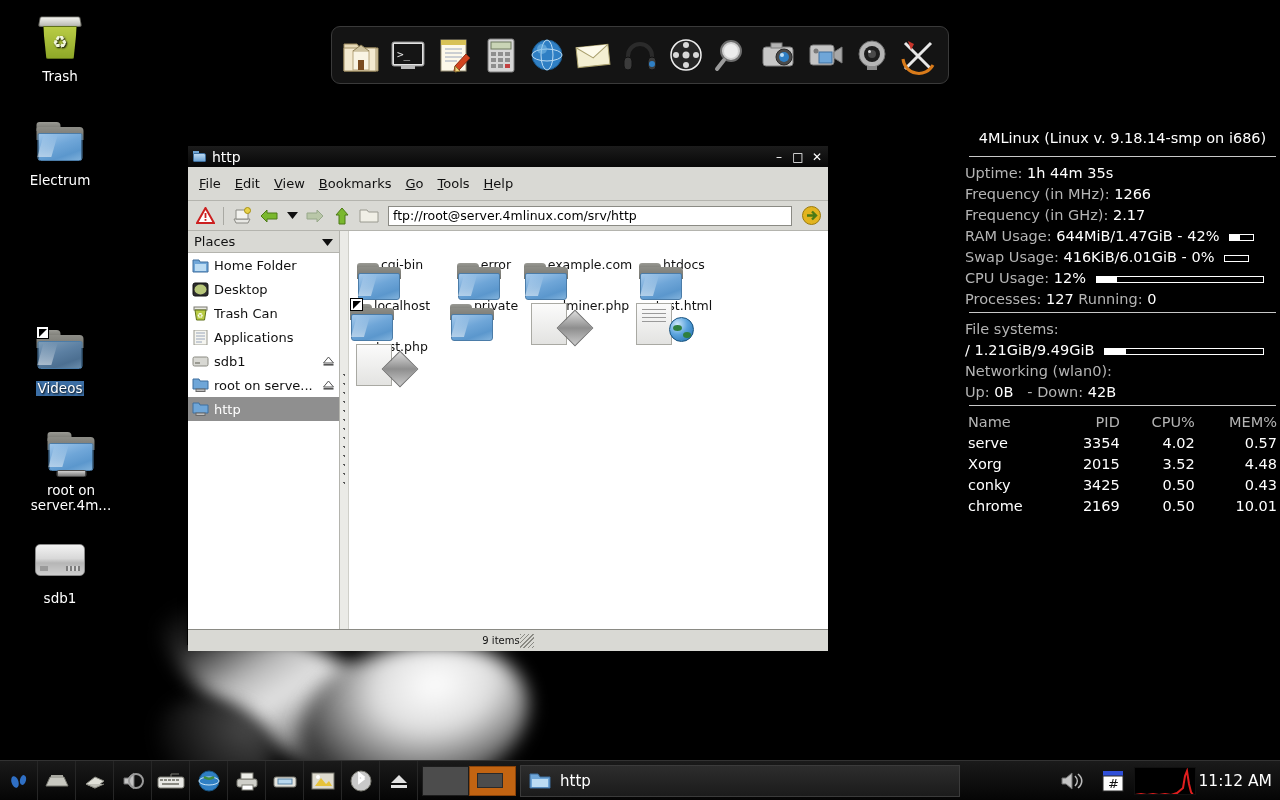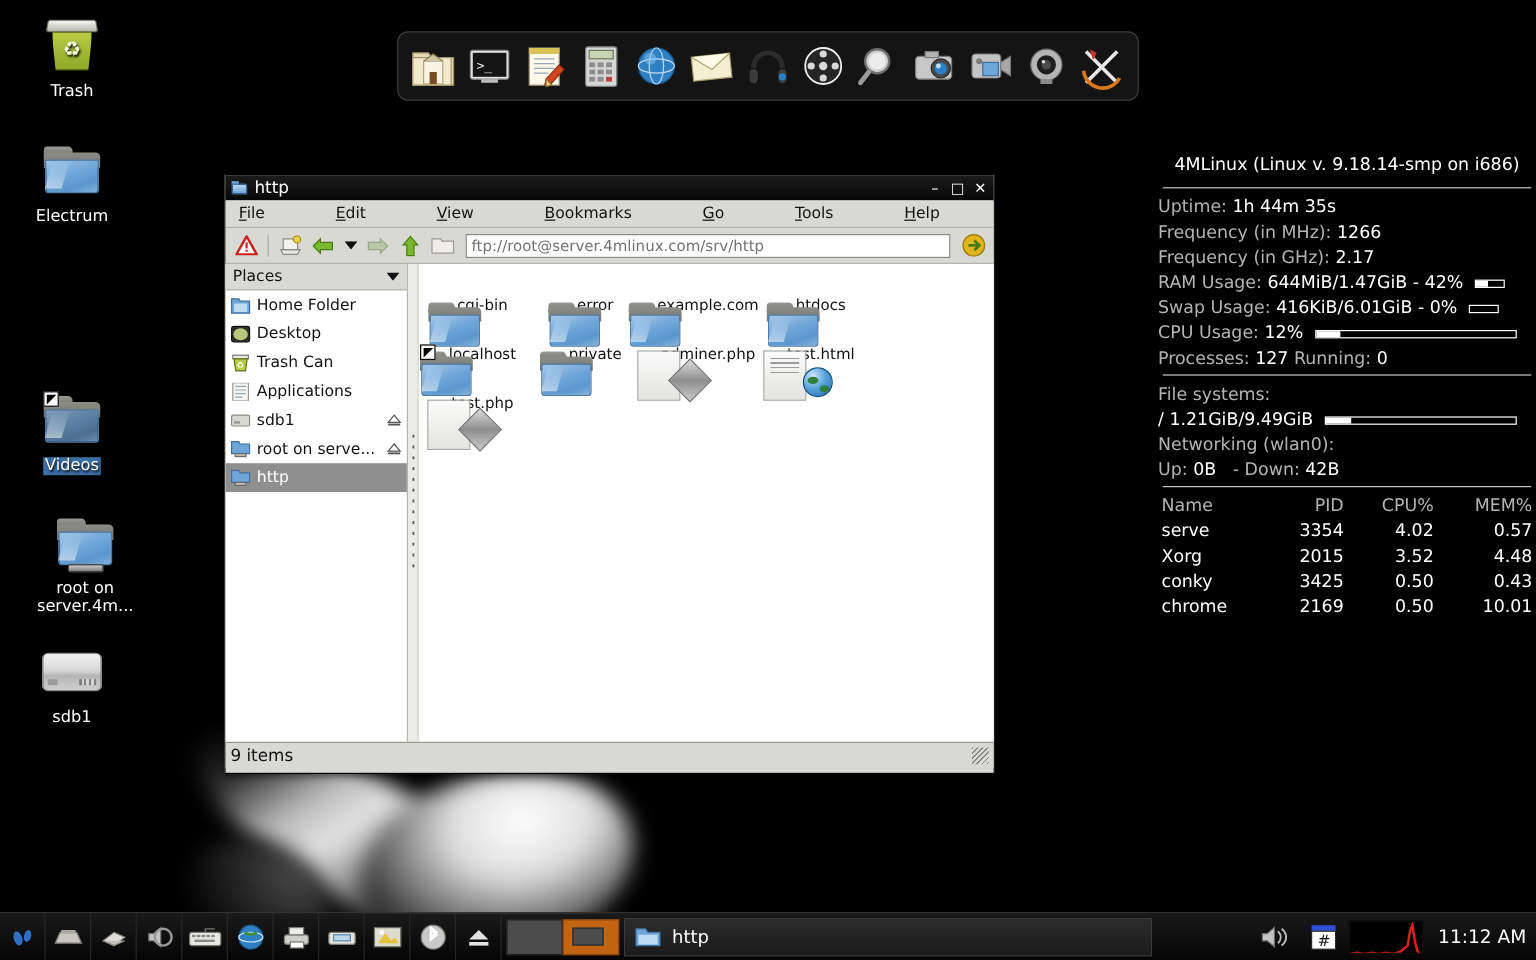--- a/index.html
+++ b/index.html
@@ -210,44 +210,44 @@
     background: linear-gradient(#bcd9f2,#6ea4d4); border:1px solid #3e6f9e; border-radius:1px 2px 1px 1px; }
   #fm-titlebar .t-icon .tt { position: absolute; left:0; top:0; width:6px; height:3px; background:#6ea4d4; }
   #fm-title { font-size: 14px; flex: 1; }
   .win-btn {
     width: 16px; height: 16px; margin-left: 3px;
     display: flex; align-items: center; justify-content: center;
     color: #fff; font-size: 12px; cursor: pointer;
   }
 
   #fm-menubar {
-    height: 23px;
+    height: 34px;
     background: #d9d9d4;
     border-bottom: 1px solid #b4b4ae;
     display: flex; align-items: center;
     padding-left: 4px;
-    font-size: 13px; color: #111; gap: 45px;
+    font-size: 13px; color: #111;
   }
   .menu-item { padding: 2px 7px; cursor: default; }
   .menu-item u { text-decoration: underline; }
 
   #fm-toolbar {
     height: 30px;
     background: #d9d9d4;
     display: flex; align-items: center;
     padding: 0 5px;
     gap: 3px;
     border-bottom: 1px solid #b4b4ae;
   }
   .tb-btn { width: 24px; height: 24px; display: flex; align-items: center; justify-content: center; cursor: pointer; }
   .tb-sep { width: 1px; height: 18px; background: #a9a9a3; margin: 0 3px; }
   #fm-path {
     flex: 1; height: 20px;
     background: #fff; border: 1px solid #8a8a84;
-    font-size: 12.5px; color: #737373;
+    font-size: 12.5px; color: #000000;
     padding: 4px 4px;
     display: flex; align-items: center;
     margin: 0 4px;
     font-family: "DejaVu Sans", sans-serif;
   }
 
   #fm-body { display: flex; height: 398px; background: #fff; }
   #fm-sidebar {
     width: 152px;
     background: #fff;
@@ -322,23 +322,23 @@
   .globe-sm { position: absolute; left: 15px; top: 19px; width: 25px; height: 25px; border-radius: 50%;
     background: radial-gradient(circle at 32% 28%, #cfe8fb 0%, #5aa3dd 45%, #1f6aa8 100%);
     border: 1px solid #14517f; overflow: hidden; }
   .globe-sm:before { content:""; position:absolute; left:3px; top:7px; width:9px; height:6px; background:#2f7f3f; border-radius:50%; }
   .globe-sm:after { content:""; position:absolute; left:13px; top:14px; width:8px; height:6px; background:#2f7f3f; border-radius:50%; }
 
   #fm-statusbar {
     height: 22px;
     background: #d9d9d4;
     border-top: 1px solid #8a8a84;
-    display: flex; align-items: center; justify-content: space-between;
+    display: flex; align-items: center; justify-content: center;
     padding: 0 2px 0 4px;
-    font-size: 14px; color: #111;
+    font-size: 10px; color: #111;
   }
   #resize-grip {
     width: 14px; height: 14px; margin-right: 2px;
     background-image: repeating-linear-gradient(135deg, #8a8a84 0 1px, transparent 1px 3px);
   }
 
   
   #taskbar {
     position: absolute; left: 0; bottom: 0;
     width: 1280px; height: 40px;
@@ -373,21 +373,21 @@
     padding: 0 8px;
     color: #fff; font-size: 15px;
     cursor: pointer;
   }
   .task-btn .tbi { width: 22px; height: 18px; margin-right: 9px; position: relative; }
   #tray-right { display: flex; align-items: center; height: 100%; padding-right: 8px; gap: 2px; }
   #cpu-graph {
     width: 62px; height: 28px; background: #000; border: 1px solid #111;
     position: relative; overflow: hidden;
   }
-  #clock { color: #fff; font-size: 15.5px; margin-left: 10px; white-space: nowrap; }
+  #clock { color: #fff; font-size: 15.5px; white-space: nowrap; }
 </style>
 </head>
 <body>
 
 <div id="desktop">
 
   <div class="wall-blob" id="wall-blob-b"></div>
   <div class="wall-blob" id="wall-blob-a"></div>
   <div class="wall-blob" id="wall-blob-c"></div>
 

